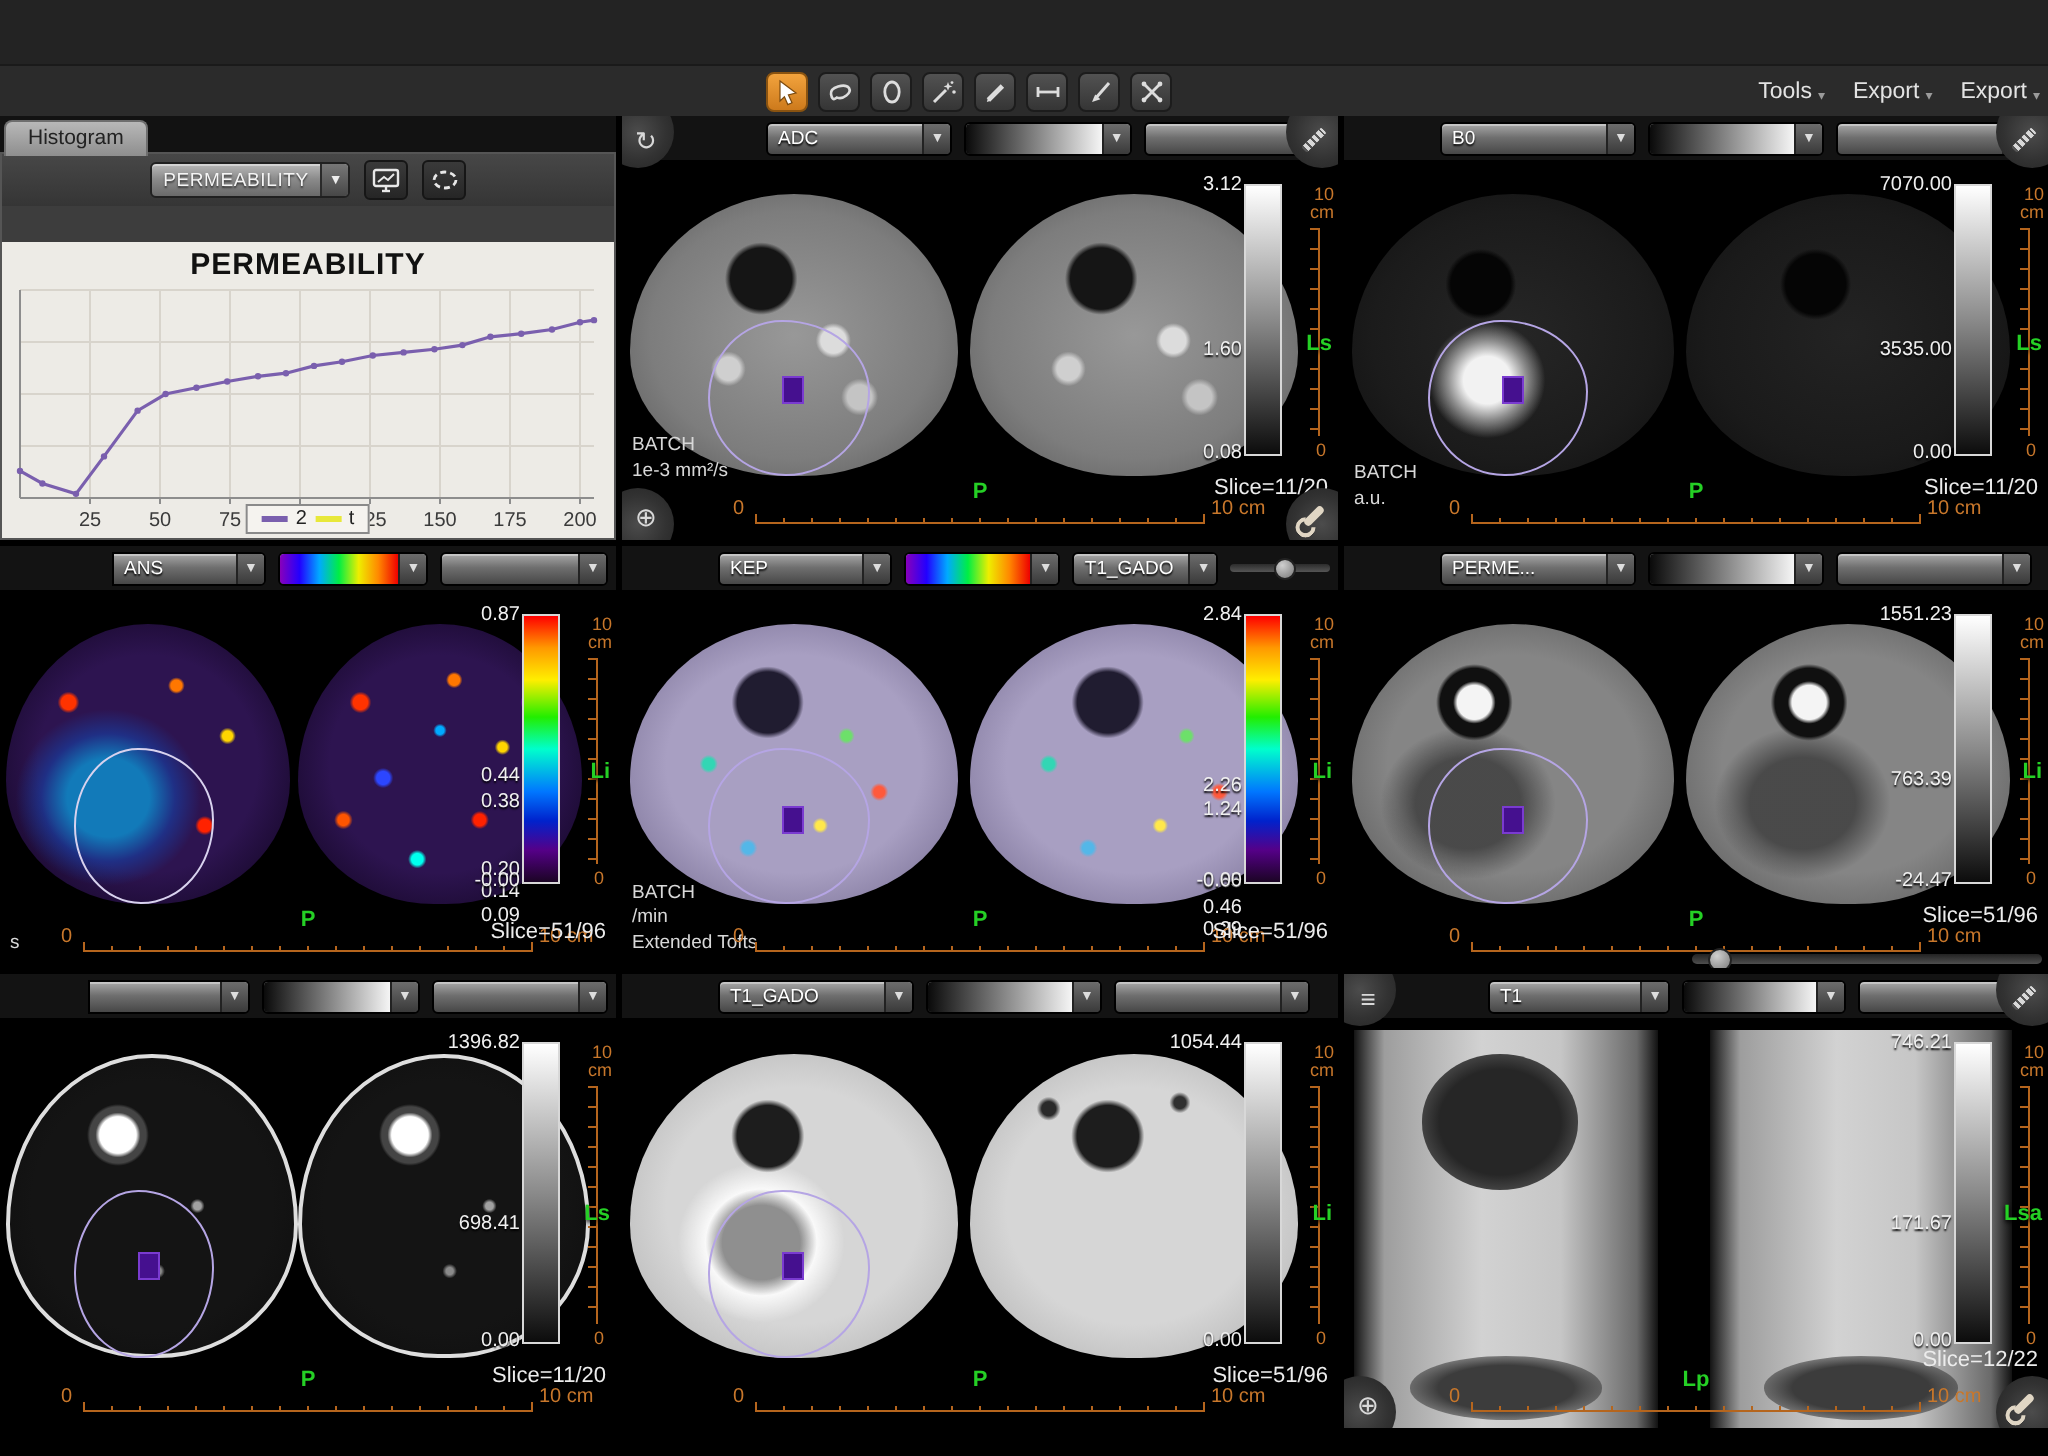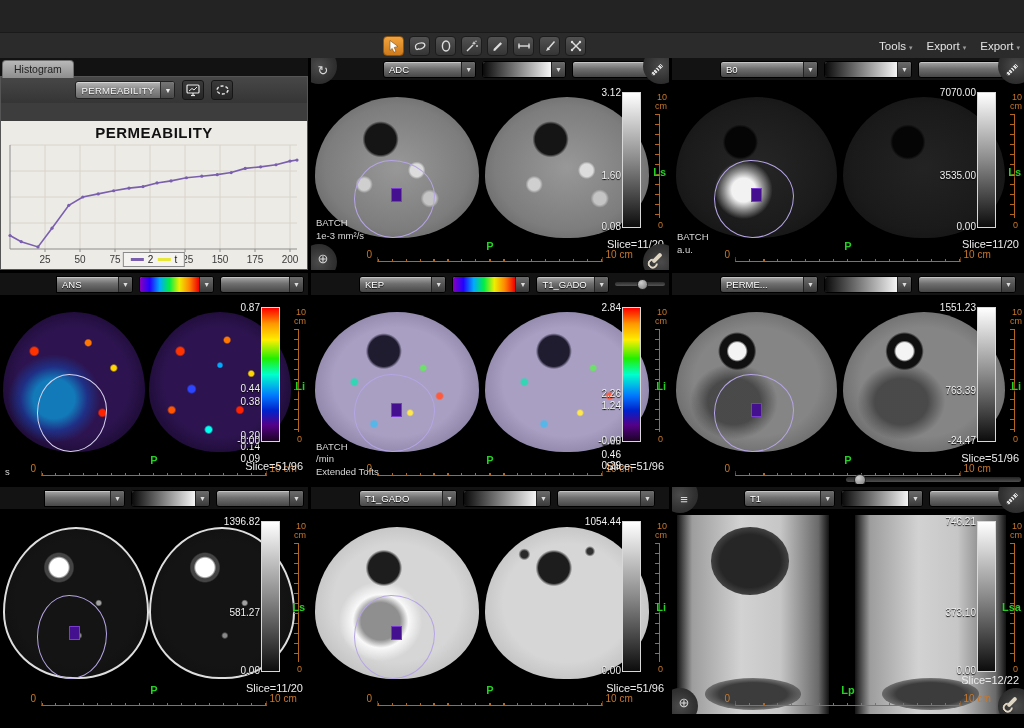--- a/index.html
+++ b/index.html
@@ -567,21 +567,21 @@
           </div>
       </div>
       <div class="vpb">
         <div class="limb l"></div>
         <div class="limb r"></div>
         <div class="roi">
             <span class="seed"></span>
           </div>
         <div class="cb gray"></div>
         <span class="cbl y0">1396.82</span>
-        <span class="cbl ymid y50">581.27</span>
+        <span class="cbl ymid y50">698.41</span>
         <span class="cbl y100">0.00</span>
         <div class="vr"></div>
         <span class="vrtop"><span>10</span><br><span>cm</span></span>
         <span class="vrbot">0</span>
         <span class="orients">Ls</span>
         <div class="hr">
             <span class="hl0">0</span>
             <span class="hl10">10 cm</span>
           </div>
         <span class="orientb">P</span>
@@ -639,21 +639,21 @@
         <div class="dd ovl">
             <span class="dd-label"></span>
             <span class="dd-arr">▼</span>
           </div>
       </div>
       <div class="vpb">
         <div class="leg l"></div>
         <div class="leg r"></div>
         <div class="cb gray"></div>
         <span class="cbl y0">746.21</span>
-        <span class="cbl ymid y50">373.10</span>
+        <span class="cbl ymid y50">171.67</span>
         <span class="cbl y100">0.00</span>
         <div class="vr"></div>
         <span class="vrtop"><span>10</span><br><span>cm</span></span>
         <span class="vrbot">0</span>
         <span class="orients">Lsa</span>
         <div class="hr">
             <span class="hl0">0</span>
             <span class="hl10">10 cm</span>
           </div>
         <span class="orientb">Lp</span>

